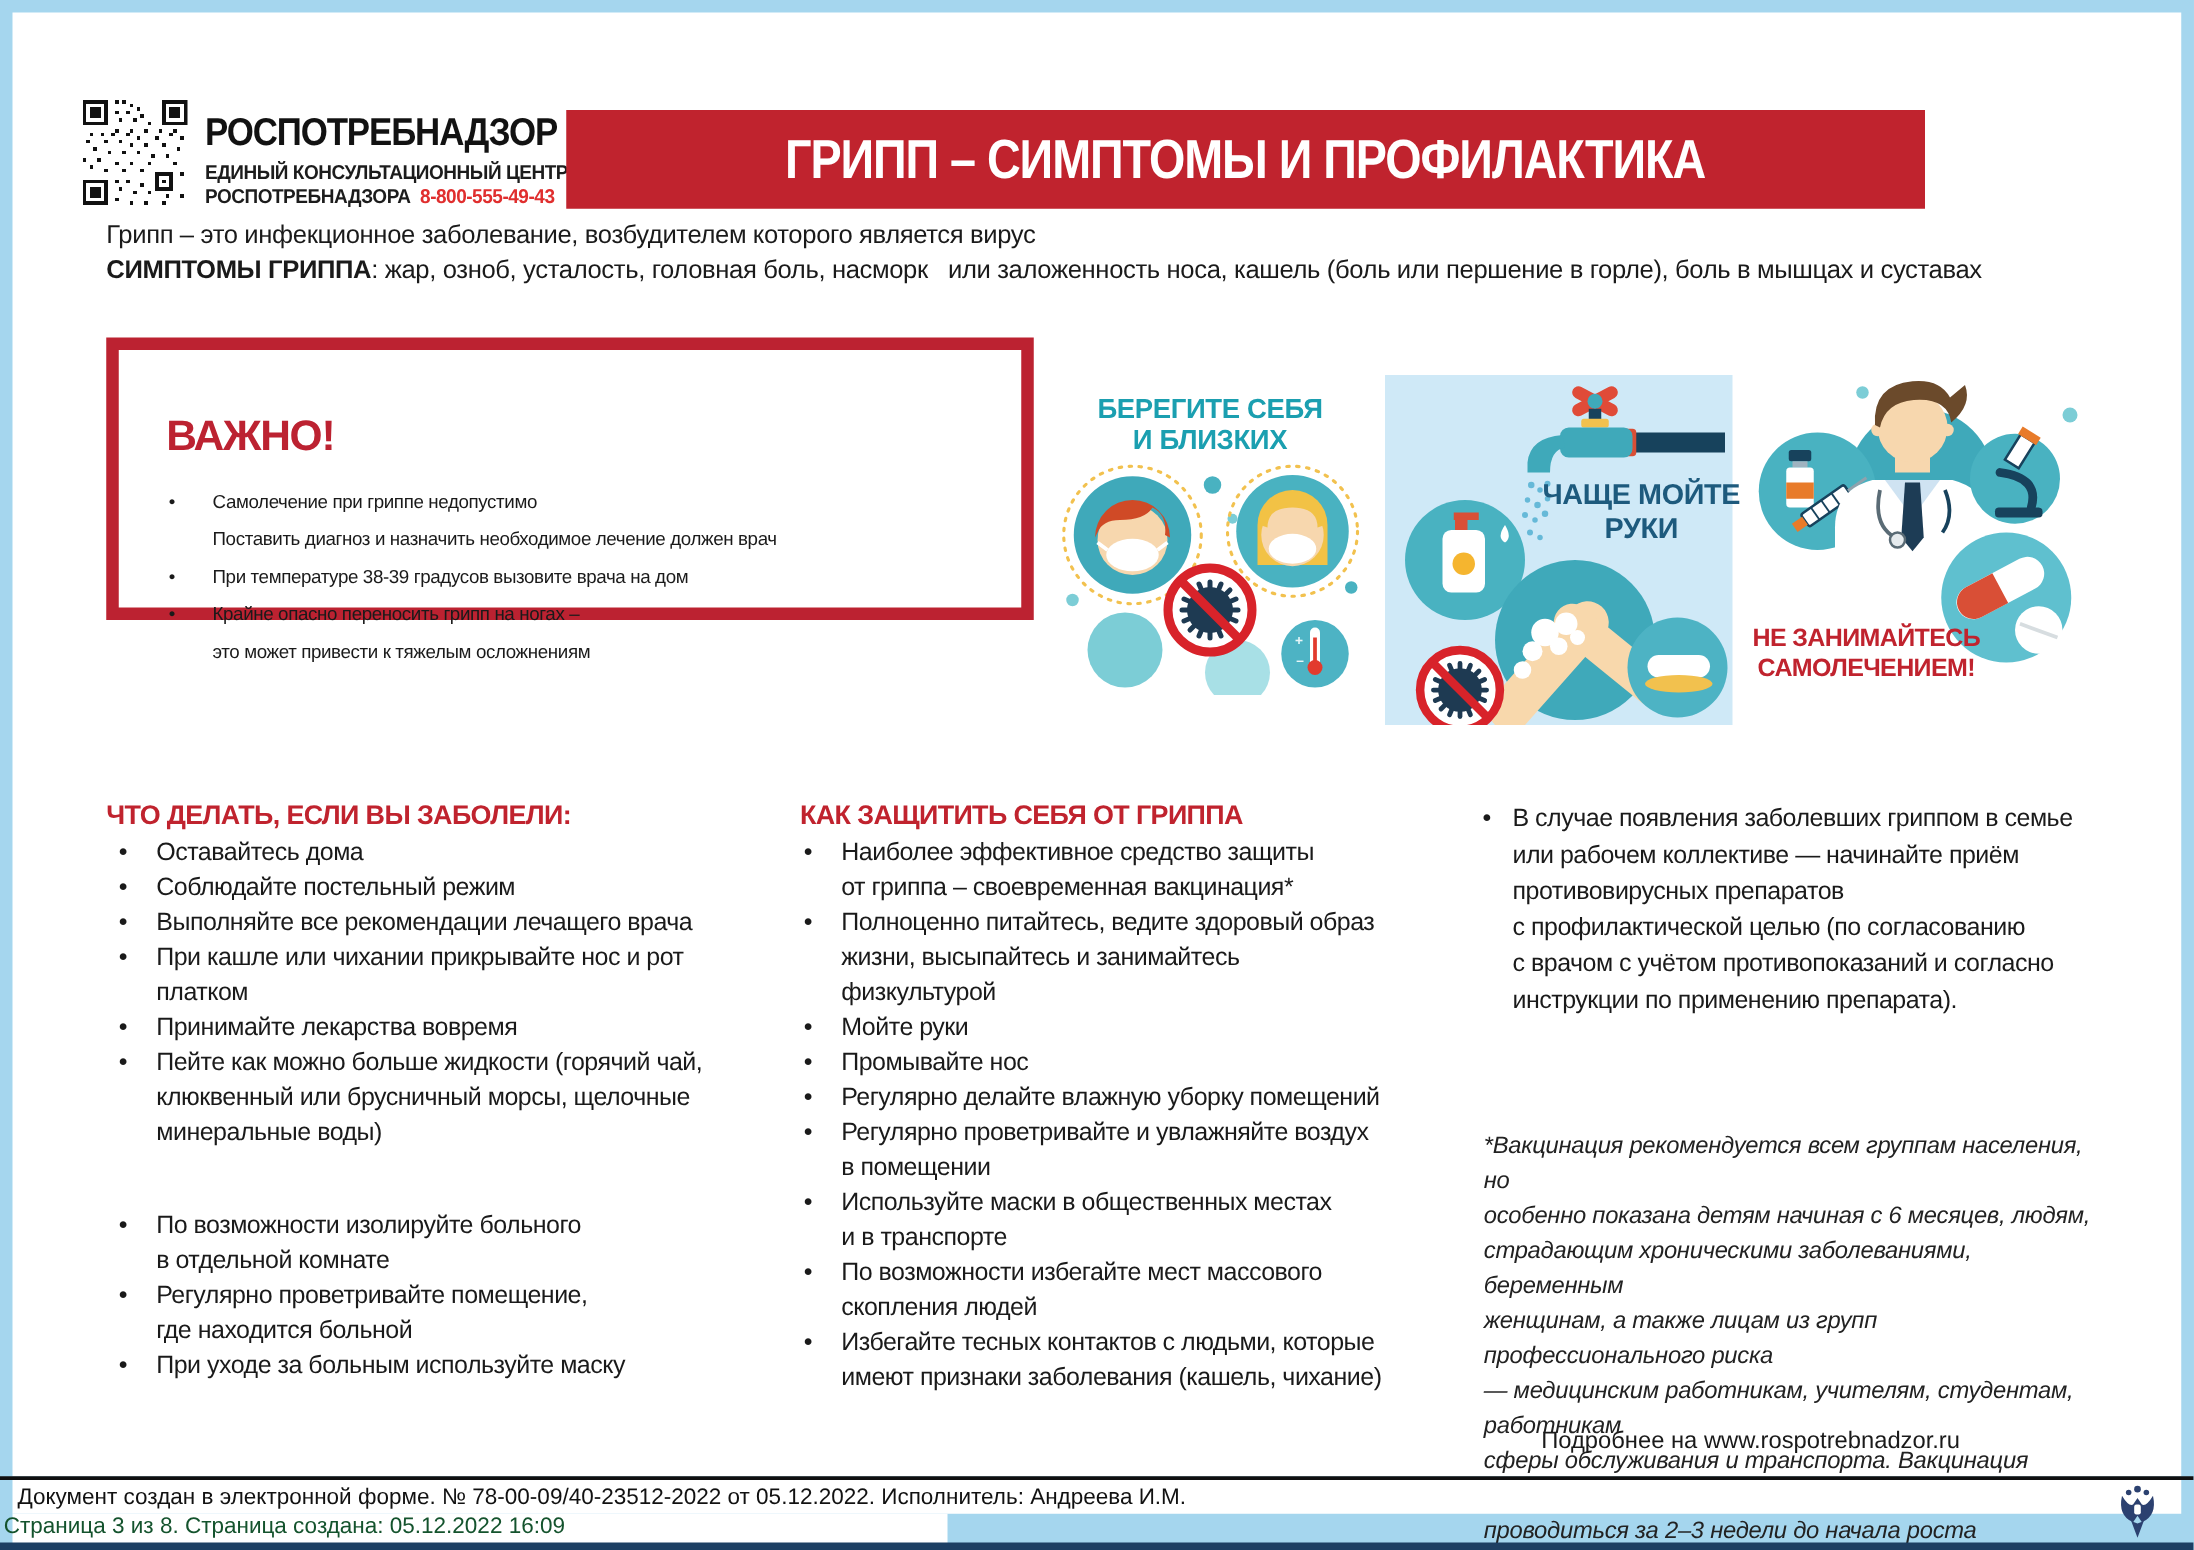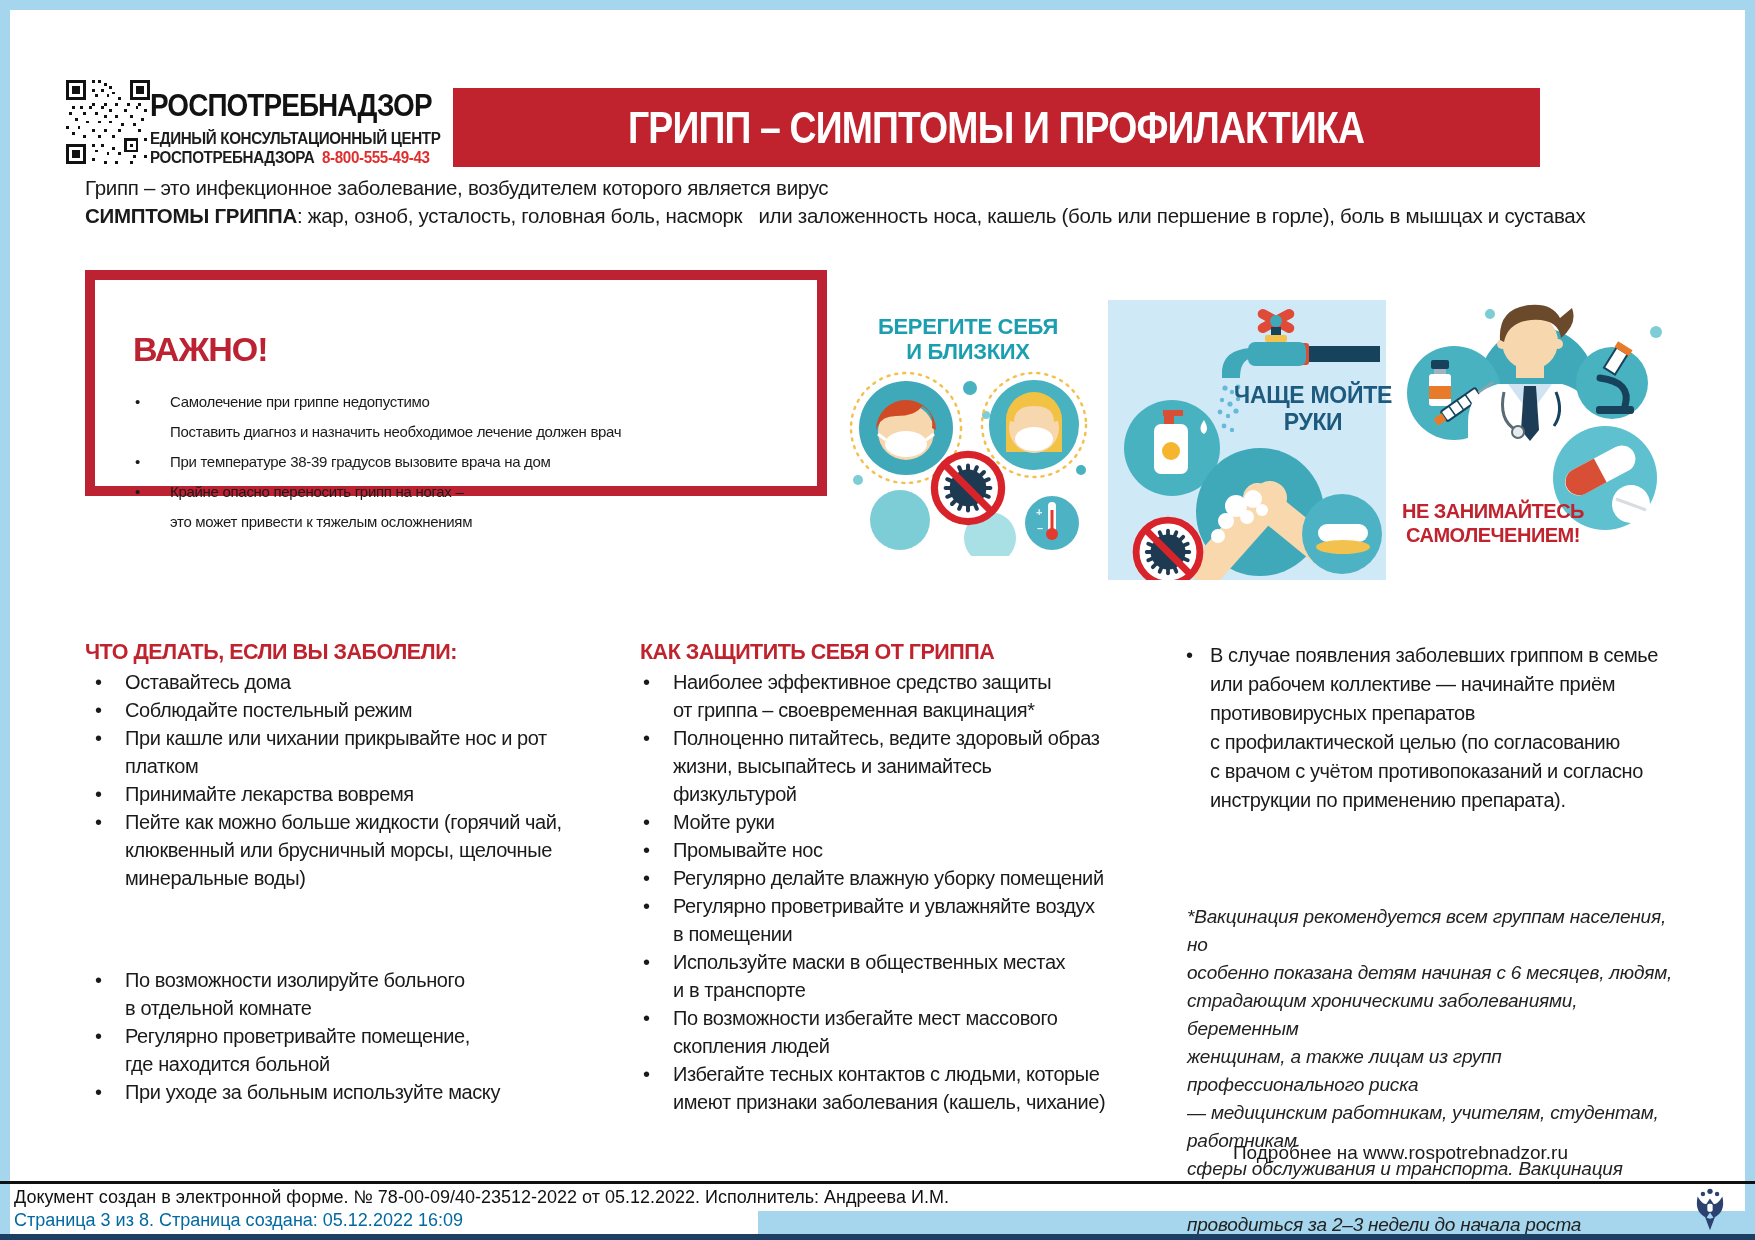--- a/index.html
+++ b/index.html
@@ -3,21 +3,21 @@
 <meta charset="utf-8">
 <style>
   html,body{margin:0;padding:0;background:#a5d6ee;font-family:"Liberation Sans",sans-serif;}
   .stage{position:relative;width:1755px;height:1240px;background:#a5d6ee;overflow:hidden;}
   .sheet{position:absolute;left:10px;top:10px;width:1735px;height:1171px;background:#ffffff;}
   .abs{position:absolute;}
   .pre{white-space:pre-line;}
   .prew{white-space:pre-wrap;}
 
   
-  .logo-row{left:66px;top:80px;display:flex;gap:0;}
+  .logo-row{left:66px;top:80px;display:flex;gap:14px;}
   .logo-title{font-size:31px;font-weight:700;color:#121212;letter-spacing:-1px;transform:scaleX(.9);transform-origin:0 0;margin-top:8px;}
   .logo-sub{font-size:16px;font-weight:700;color:#1c1c1c;letter-spacing:-.4px;line-height:19px;margin-top:5px;transform:scaleX(.95);transform-origin:0 0;}
   .logo-phone{color:#e02e2e;}
 
   
   .banner{left:453px;top:88px;width:1087px;height:79px;background:#c0232e;display:flex;align-items:center;justify-content:center;}
   .banner span{color:#fff;font-size:44px;font-weight:700;letter-spacing:-1px;transform:scaleX(.85);white-space:nowrap;}
 
   
   .intro1{left:85px;top:176px;font-size:20.5px;color:#1a1a1a;letter-spacing:-.3px;}
@@ -48,21 +48,21 @@
   .col3 li::before{left:6px;}
 
   .footnote{left:1187px;top:903px;width:486px;font-size:19px;font-style:italic;line-height:28px;color:#222;letter-spacing:-.2px;}
   .morelink{left:1100px;top:1142px;width:468px;text-align:right;font-size:19px;color:#1a1a1a;}
 
   
   .rule{left:0;top:1181px;width:1755px;height:3px;background:#101010;}
   .fw1{left:10px;top:1184px;width:1735px;height:27px;background:#fff;}
   .fw2{left:10px;top:1211px;width:748px;height:24px;background:#fff;}
   .fline1{left:14px;top:1187px;font-size:18px;color:#111;}
-  .fline2{left:14px;top:1210px;font-size:18px;color:#0369a1;}
+  .fline2{left:3px;top:1210px;font-size:18px;color:#14532d;}
   .navybar{left:0;top:1234px;width:1755px;height:6px;background:#1d3f63;}
 </style>
 </head>
 <body>
 
 <div class="stage">
   <div class="sheet"></div>
 
   <svg width="0" height="0" style="position:absolute">
     <symbol id="banvirus" viewBox="0 0 100 100">
@@ -290,20 +290,21 @@
     </g>
   </svg>
   <div class="abs p3-title pre">НЕ ЗАНИМАЙТЕСЬ
 САМОЛЕЧЕНИЕМ!</div>
 
   <div class="abs col" style="left:85px;top:640px;width:520px">
     <div class="colhead">ЧТО ДЕЛАТЬ, ЕСЛИ ВЫ ЗАБОЛЕЛИ:</div>
     <ul>
       <li class="pre">Оставайтесь дома</li>
       <li class="pre">Соблюдайте постельный режим</li>
+      <li class="pre">Выполняйте все рекомендации лечащего врача</li>
       <li class="pre">При кашле или чихании прикрывайте нос и рот
 платком</li>
       <li class="pre">Принимайте лекарства вовремя</li>
       <li class="pre">Пейте как можно больше жидкости (горячий чай,
 клюквенный или брусничный морсы, щелочные
 минеральные воды)</li>
     </ul>
   </div>
   <div class="abs col" style="left:85px;top:966px;width:520px">
     <ul>

